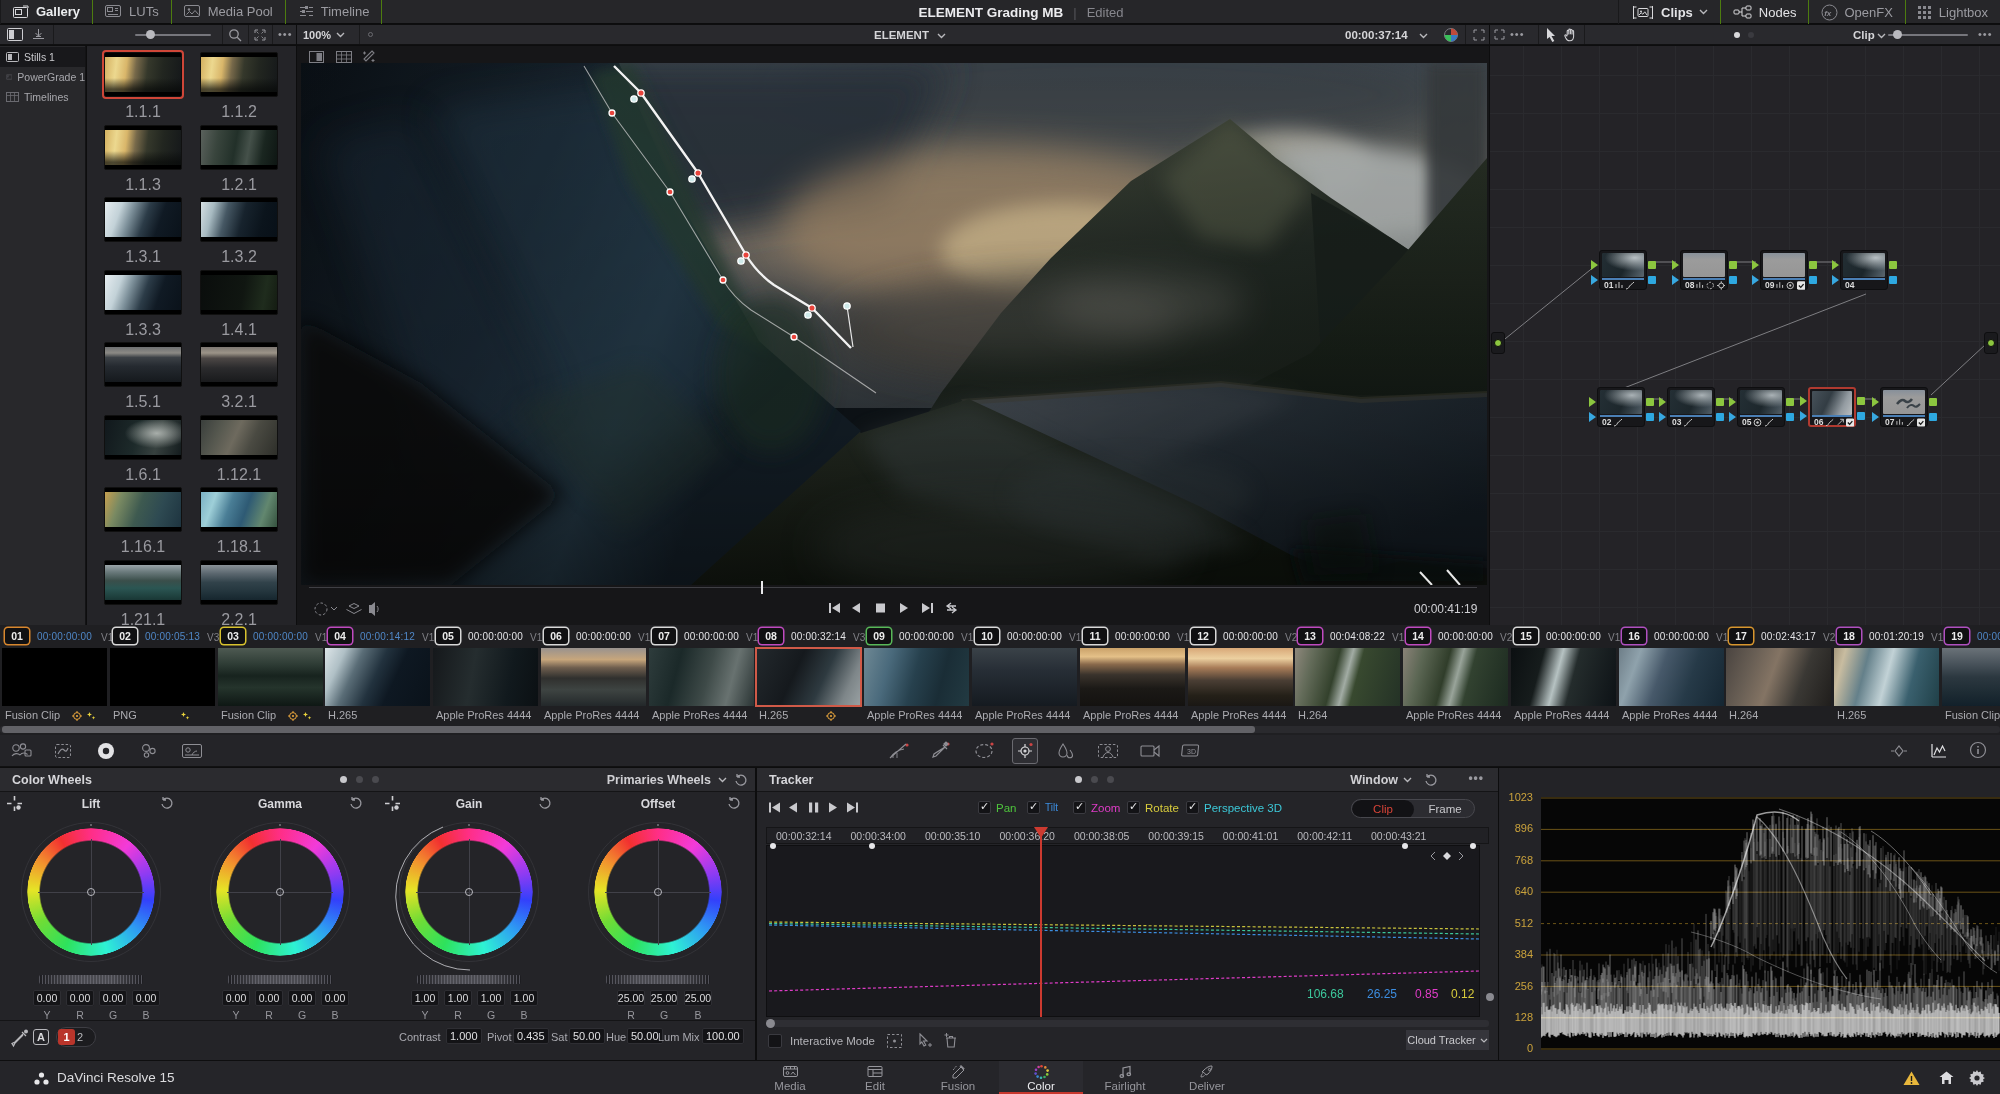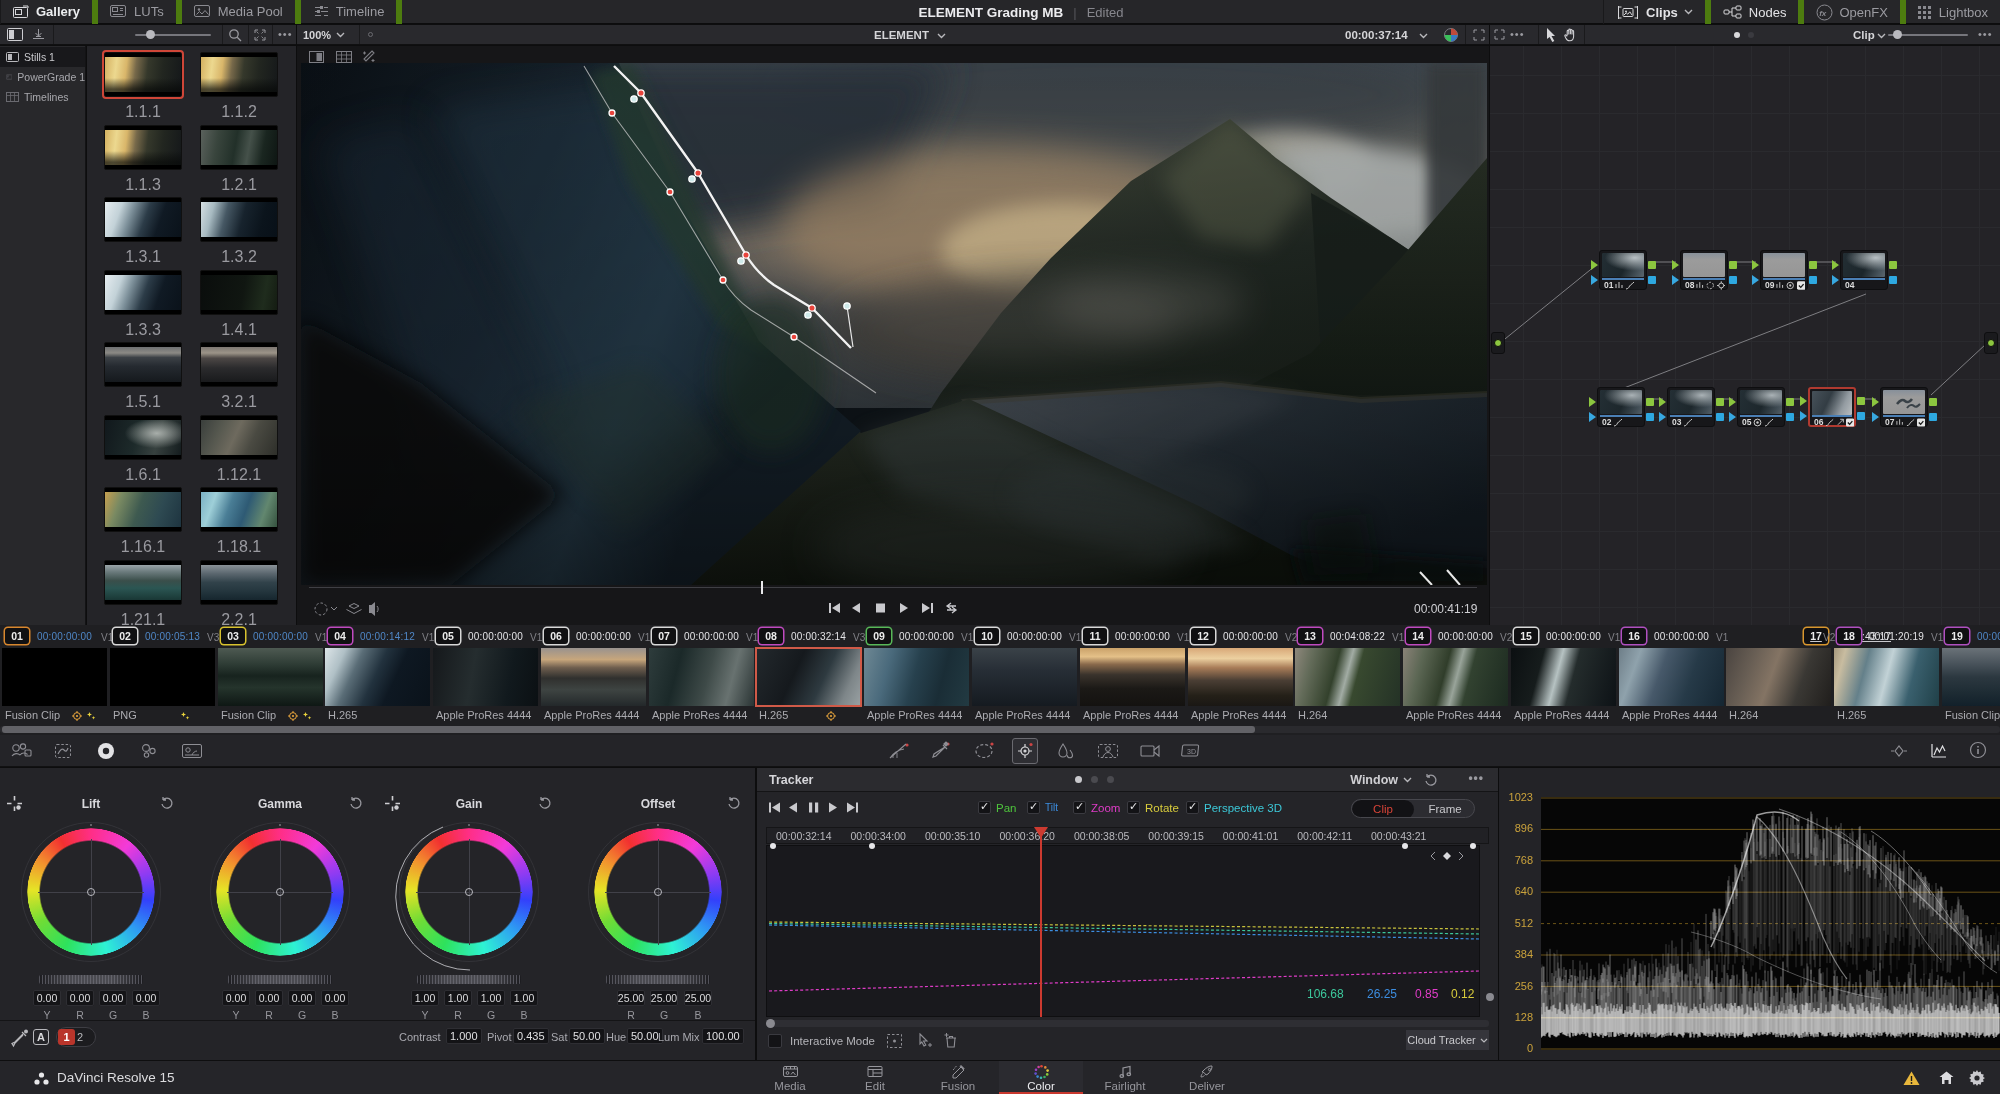--- a/index.html
+++ b/index.html
@@ -5,21 +5,21 @@
 * { margin:0; padding:0; box-sizing:border-box; }
 html,body { width:2000px; height:1094px; background:#0d0d0e; overflow:hidden;
   font-family:"Liberation Sans", sans-serif; color:#c8c8cc; }
 .abs { position:absolute; }
 #stage { position:relative; width:2000px; height:1094px; }
 .row { display:flex; align-items:center; }
 svg { display:block; }
 
 
 #topbar { left:0; top:0; width:2000px; height:24px; background:#262629; border-bottom:1px solid #0c0c0d; display:flex; align-items:center; }
-.tb-btn { height:24px; display:flex; align-items:center; gap:6px; padding:0 12px; font-size:13px; color:#9b9ba1; border-right:6px solid #4d7c0f;}
+.tb-btn { height:24px; display:flex; align-items:center; gap:6px; padding:0 12px; font-size:13px; color:#9b9ba1; border-right:1px solid #4d7c0f;}
 .tb-btn:first-child{ border-left:1px solid #19191b; }
 .tb-btn.on { color:#eceef0; font-weight:bold; }
 #tb-title { position:absolute; left:42px; right:0; top:0; height:24px; display:flex; align-items:center; justify-content:center; gap:10px; pointer-events:none; }
 #tb-title b { color:#ececef; font-size:13.5px; }
 #tb-title span { color:#87878d; font-size:13px; }
 #tb-right { position:absolute; right:0; top:0; height:24px; display:flex; align-items:center; }
 
 
 #row2 { left:0; top:25px; width:2000px; height:20px; }
 .bar2 { position:absolute; top:0; height:20px; background:#29292d; border-bottom:1px solid #101011; }
@@ -817,21 +817,21 @@
   <div class="cver" style="left:1608px;top:7px;">V1</div>
   <div class="clip tc15" style="left:1511px;"></div>
   <div class="clab" style="left:1514px;">Apple ProRes 4444</div>
   <div class="tl-num" style="left:1622px;">
         <div class="cnum" style="box-shadow:0 0 0 1.5px #b050c0;">16</div>
         <div class="ctc">00:00:00:00</div>
       </div>
   <div class="cver" style="left:1716px;top:7px;">V1</div>
   <div class="clip tc16" style="left:1619px;"></div>
   <div class="clab" style="left:1622px;">Apple ProRes 4444</div>
-  <div class="tl-num" style="left:1804px;text-decoration:underline;">
+  <div class="tl-num" style="left:1729px;">
         <div class="cnum" style="box-shadow:0 0 0 1.5px #d8962e;">17</div>
         <div class="ctc">00:02:43:17</div>
       </div>
   <div class="cver" style="left:1823px;top:7px;">V2</div>
   <div class="clip tc17" style="left:1726px;"></div>
   <div class="clab" style="left:1729px;">H.264</div>
   <div class="tl-num" style="left:1837px;">
         <div class="cnum" style="box-shadow:0 0 0 1.5px #b050c0;">18</div>
         <div class="ctc">00:01:20:19</div>
       </div>
@@ -946,20 +946,35 @@
           <path d="M4 13l3-7 2.5 4 3-6 2.5 5"></path>
         </g>
       </svg>
   <svg class="abs" style="left:1969px;top:6px;" width="18" height="18" viewBox="0 0 18 18">
         <circle cx="9" cy="9" r="7.5" fill="none" stroke="#8e8e94" stroke-width="1.2"></circle>
         <path d="M9 8v5M9 5v1.5" stroke="#8e8e94" stroke-width="1.6"></path>
       </svg>
 </div>
 
 <div class="abs" id="wheels">
+  <div class="phead" style="left:0;top:0;width:755px;">
+    <span style="margin-left:12px;">Color Wheels</span>
+    <div class="pdots" style="position:absolute;left:340px;">
+          <div class="pdot on"></div>
+          <div class="pdot"></div>
+          <div class="pdot"></div>
+        </div>
+    <div style="position:absolute;right:44px;font-weight:bold;color:#cfcfd3;">Primaries Wheels</div>
+    <svg style="position:absolute;right:28px;top:9px;" width="9" height="6" viewBox="0 0 9 6">
+          <path d="M1 1l3.5 3.5L8 1" stroke="#b8b8bc" stroke-width="1.4" fill="none"></path>
+        </svg>
+    <svg style="position:absolute;right:7px;top:5px;" width="14" height="14" viewBox="0 0 14 14">
+          <path d="M3 4a5 5 0 11-1 4M3 4V1M3 4h3" stroke="#9a9aa0" fill="none" stroke-width="1.3"></path>
+        </svg>
+  </div>
 
   <div class="wtitle" style="left:31px;top:29px;width:120px;">Lift</div>
   <svg class="abs" style="left:160px;top:28px;" width="14" height="14" viewBox="0 0 14 14">
         <path d="M3 4a5 5 0 11-1 4M3 4V1M3 4h3" stroke="#9a9aa0" fill="none" stroke-width="1.3"></path>
       </svg>
   <div class="wwell" style="left:21px;top:54px;width:140px;height:140px;"></div>
   <div class="abs" style="left:90px;top:56px;width:2px;height:2px;border-radius:50%;background:#77777d;"></div>
   <div class="wheel" style="left:27px;top:60px;">
     <div class="wring"></div>
     <div class="wcross-v" style="left:63.5px;top:11px;height:106px;"></div>

